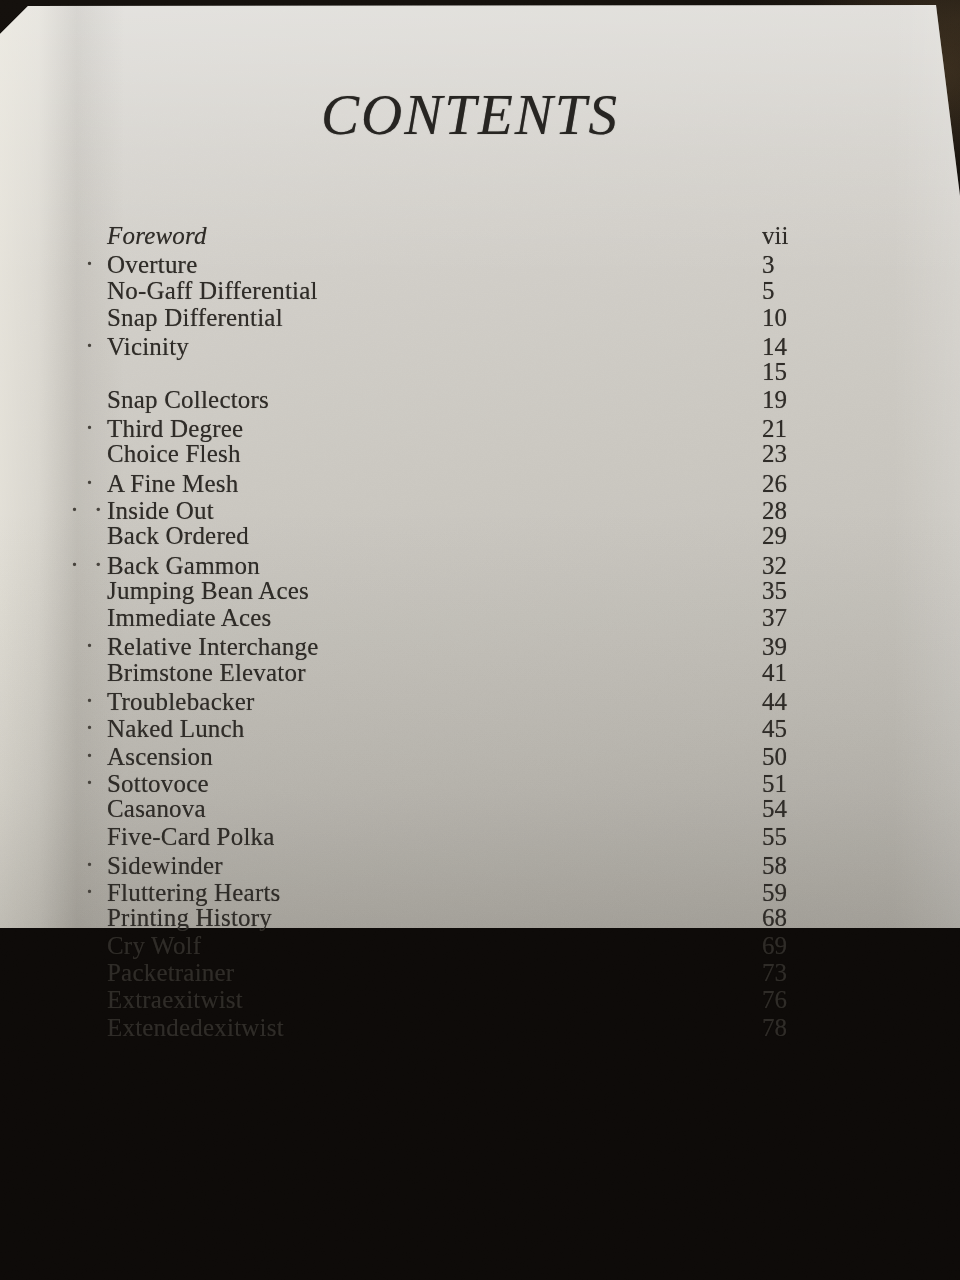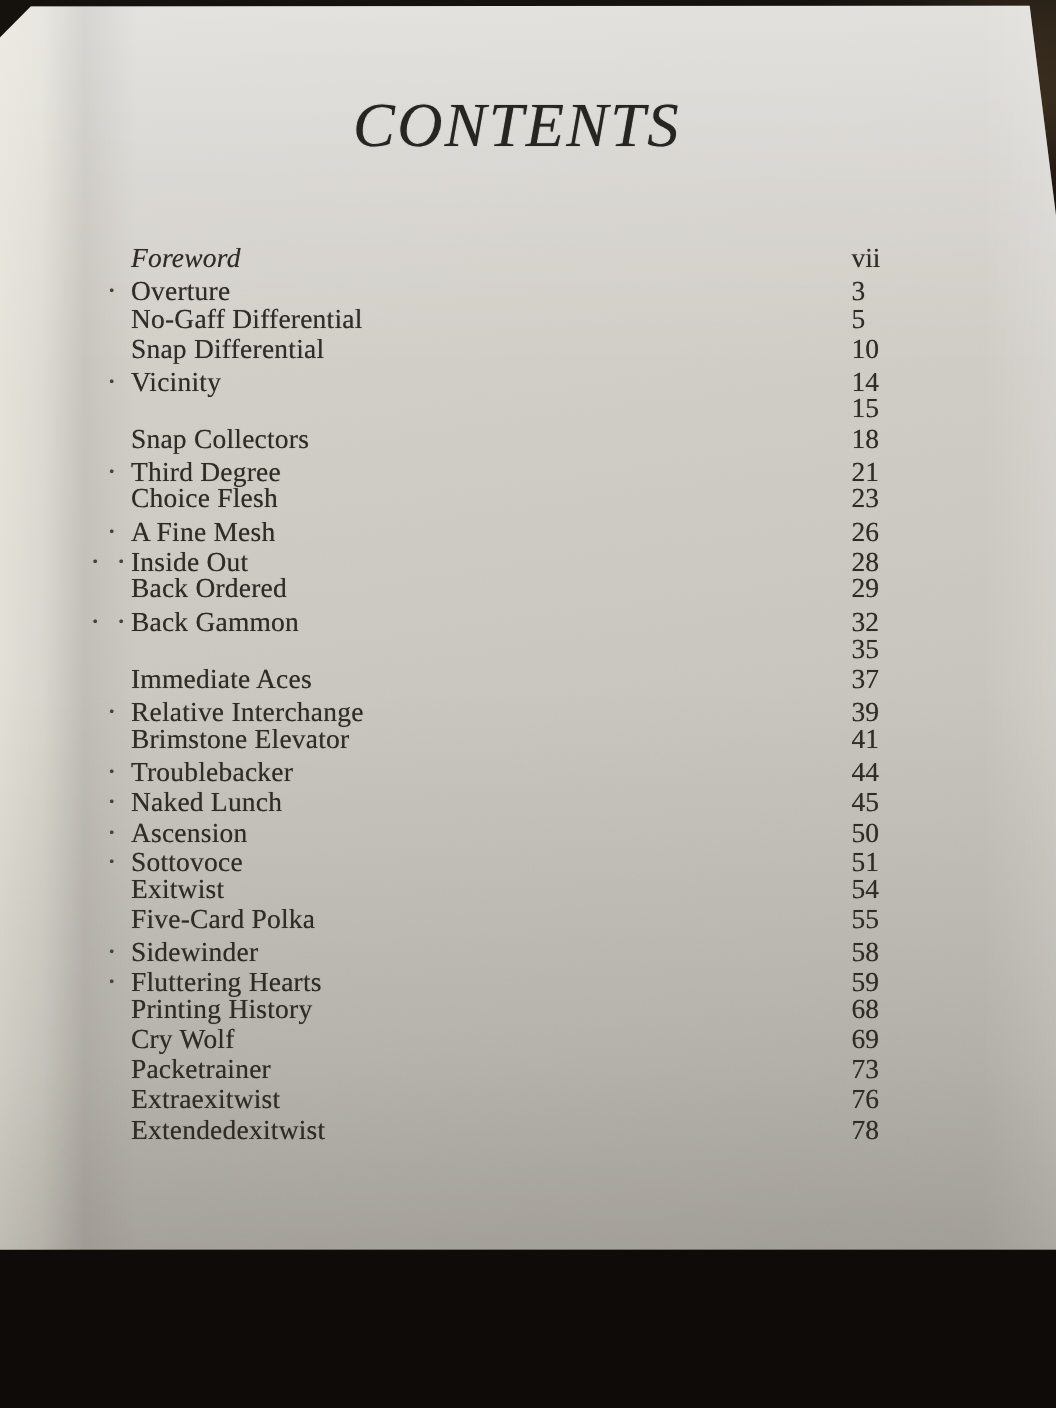--- a/index.html
+++ b/index.html
@@ -4,21 +4,21 @@
 <style>
   html, body {
     margin: 0; padding: 0;
     width: 960px; height: 1280px;
     overflow: hidden;
     background: #0d0a08;
     font-family: "Liberation Serif", "DejaVu Serif", serif;
   }
   .stage {
     position: relative;
-    width: 960px; height: 1136px;
+    width: 960px; height: 928px;
     background:
       radial-gradient(220px 160px at 97% 8%, rgba(92,72,46,0.45), rgba(0,0,0,0) 70%),
       radial-gradient(300px 200px at 100% 2%, rgba(60,48,32,0.5), rgba(0,0,0,0) 75%),
       linear-gradient(180deg, #14100c 0%, #0d0a08 100%);
   }
   .book-page {
     position: absolute; inset: 0;
     clip-path: polygon(0px 34px, 28px 6px, 936px 5px, 960px 196px, 960px 1280px, 0px 1280px);
     background: linear-gradient(172deg, #dad8d3 0%, #d1cec8 30%, #c9c6bf 55%, #c2bfb8 78%, #b7b4ad 100%);
   }
@@ -47,21 +47,21 @@
     font-style: italic;
     font-weight: normal;
     font-size: 57px;
     letter-spacing: 2px;
     color: #262421;
     text-shadow: 0 0 1px rgba(40,38,34,0.55);
   }
 
   .toc-list {
     position: absolute;
-    top: 222px; left: 82px; width: 762px;
+    top: 222px; left: 70px; width: 762px;
     margin: 0; padding: 0;
     list-style: none;
     font-size: 25px;
     color: #2e2b27;
     text-shadow: 0 0 0.7px rgba(46,43,39,0.6);
   }
   .toc-row {
     display: flex;
     align-items: baseline;
     height: 27.3px;
@@ -123,21 +123,21 @@
     <span class="entry-title">Vicinity</span>
     <span class="entry-page">14</span>
   </li>
         <li class="toc-row">
     <span class="pencil-mark"></span>
     <span class="entry-page">15</span>
   </li>
         <li class="toc-row">
     <span class="pencil-mark"></span>
     <span class="entry-title">Snap Collectors</span>
-    <span class="entry-page">18</span>
+    <span class="entry-page">19</span>
   </li>
         <li class="toc-row">
     <span class="pencil-mark">·</span>
     <span class="entry-title">Third Degree</span>
     <span class="entry-page">21</span>
   </li>
         <li class="toc-row">
     <span class="pencil-mark"></span>
     <span class="entry-title">Choice Flesh</span>
     <span class="entry-page">23</span>
@@ -157,20 +157,21 @@
     <span class="entry-title">Back Ordered</span>
     <span class="entry-page">29</span>
   </li>
         <li class="toc-row">
     <span class="pencil-mark">· ·</span>
     <span class="entry-title">Back Gammon</span>
     <span class="entry-page">32</span>
   </li>
         <li class="toc-row">
     <span class="pencil-mark"></span>
+    <span class="entry-title">Jumping Bean Aces</span>
     <span class="entry-page">35</span>
   </li>
         <li class="toc-row">
     <span class="pencil-mark"></span>
     <span class="entry-title">Immediate Aces</span>
     <span class="entry-page">37</span>
   </li>
         <li class="toc-row">
     <span class="pencil-mark">·</span>
     <span class="entry-title">Relative Interchange</span>
@@ -196,21 +197,21 @@
     <span class="entry-title">Ascension</span>
     <span class="entry-page">50</span>
   </li>
         <li class="toc-row">
     <span class="pencil-mark">·</span>
     <span class="entry-title">Sottovoce</span>
     <span class="entry-page">51</span>
   </li>
         <li class="toc-row">
     <span class="pencil-mark"></span>
-    <span class="entry-title">Exitwist</span>
+    <span class="entry-title">Casanova</span>
     <span class="entry-page">54</span>
   </li>
         <li class="toc-row">
     <span class="pencil-mark"></span>
     <span class="entry-title">Five-Card Polka</span>
     <span class="entry-page">55</span>
   </li>
         <li class="toc-row">
     <span class="pencil-mark">·</span>
     <span class="entry-title">Sidewinder</span>

